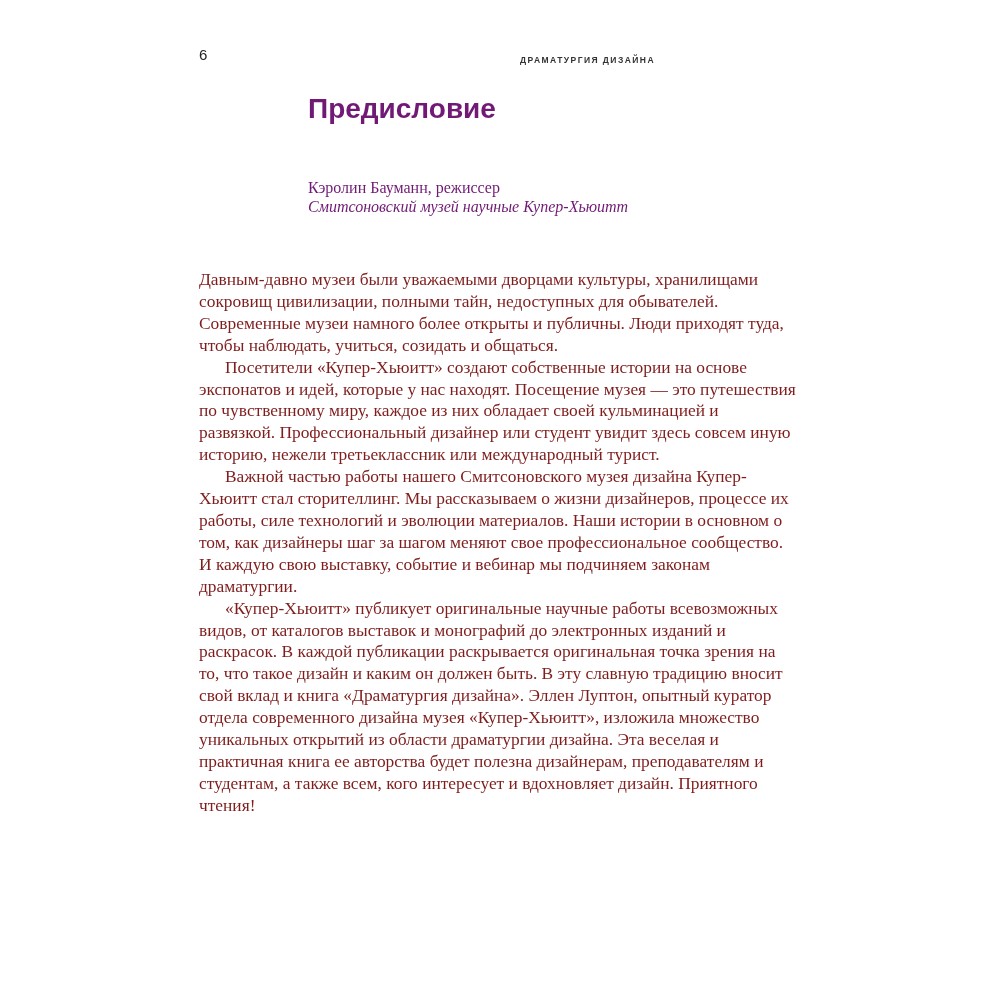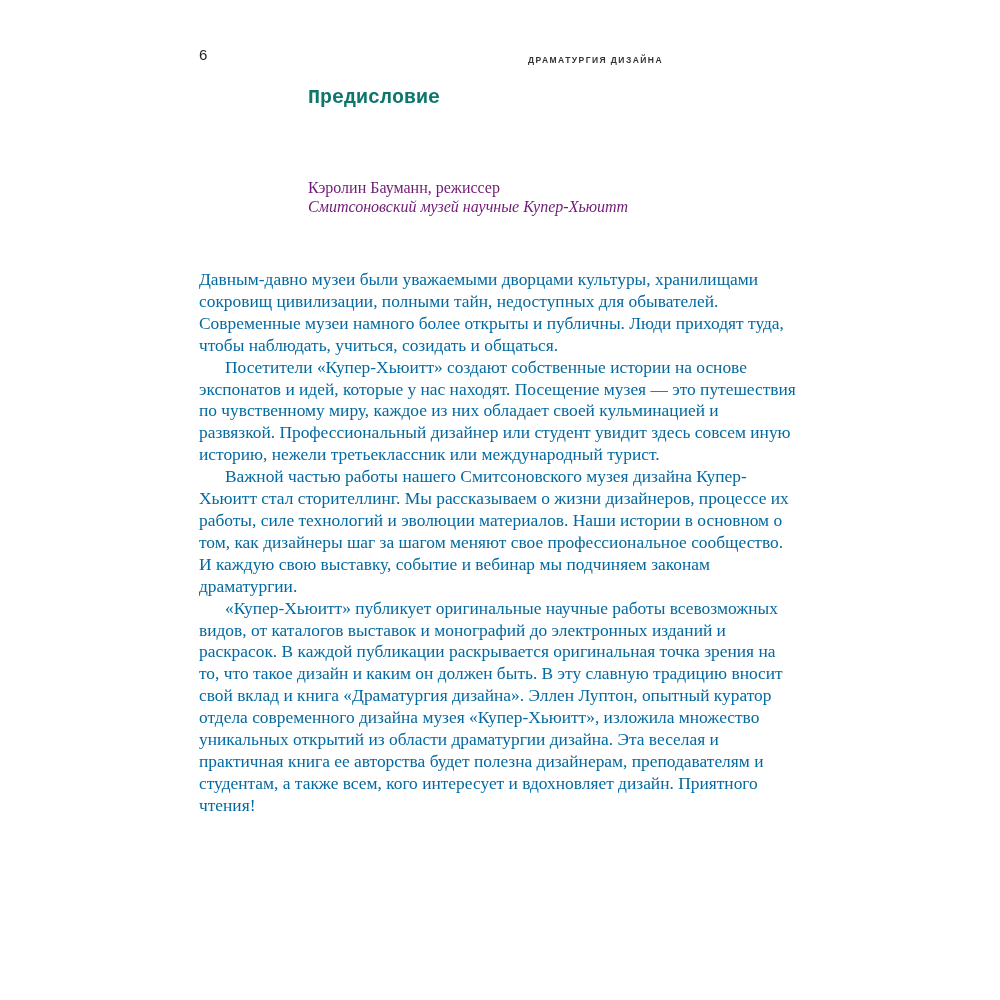--- a/index.html
+++ b/index.html
@@ -38,33 +38,32 @@
   .running-head {
     position: absolute;
     left: 520px;
     top: 55px;
     font-family: "Liberation Sans", "DejaVu Sans", sans-serif;
     font-size: 8.5px;
     font-weight: 700;
     letter-spacing: 1.45px;
     color: #333333;
     white-space: nowrap;
-    margin-left: 8px;
   }
 
   
   .chapter-title {
     position: absolute;
     left: 308px;
     top: 72px;
-    font-family: Liberation Mono, monospace;
-    font-size: 20px;
+    font-family: Liberation Sans, sans-serif;
+    font-size: 28px;
     font-weight: 700;
     line-height: 1.25;
-    color: #0f766e;
+    color: #701a75;
     white-space: nowrap;
   }
 
   
   .byline {
     position: absolute;
     left: 308px;
     top: 178px;
     width: 420px;
     font-size: 16px;
@@ -79,21 +78,21 @@
 
   
   .body-text {
     position: absolute;
     left: 199px;
     top: 269px;
     width: 600px;
     font-size: 17.4px;
     line-height: 21.9px;
     text-align: left;
-    color: #0369a1;
+    color: #7f1d1d;
   }
   .body-text p {
     margin: 0;
     text-indent: 0;
     hyphens: none;
   }
   .body-text p + p {
     text-indent: 26px;
   }
 </style>

